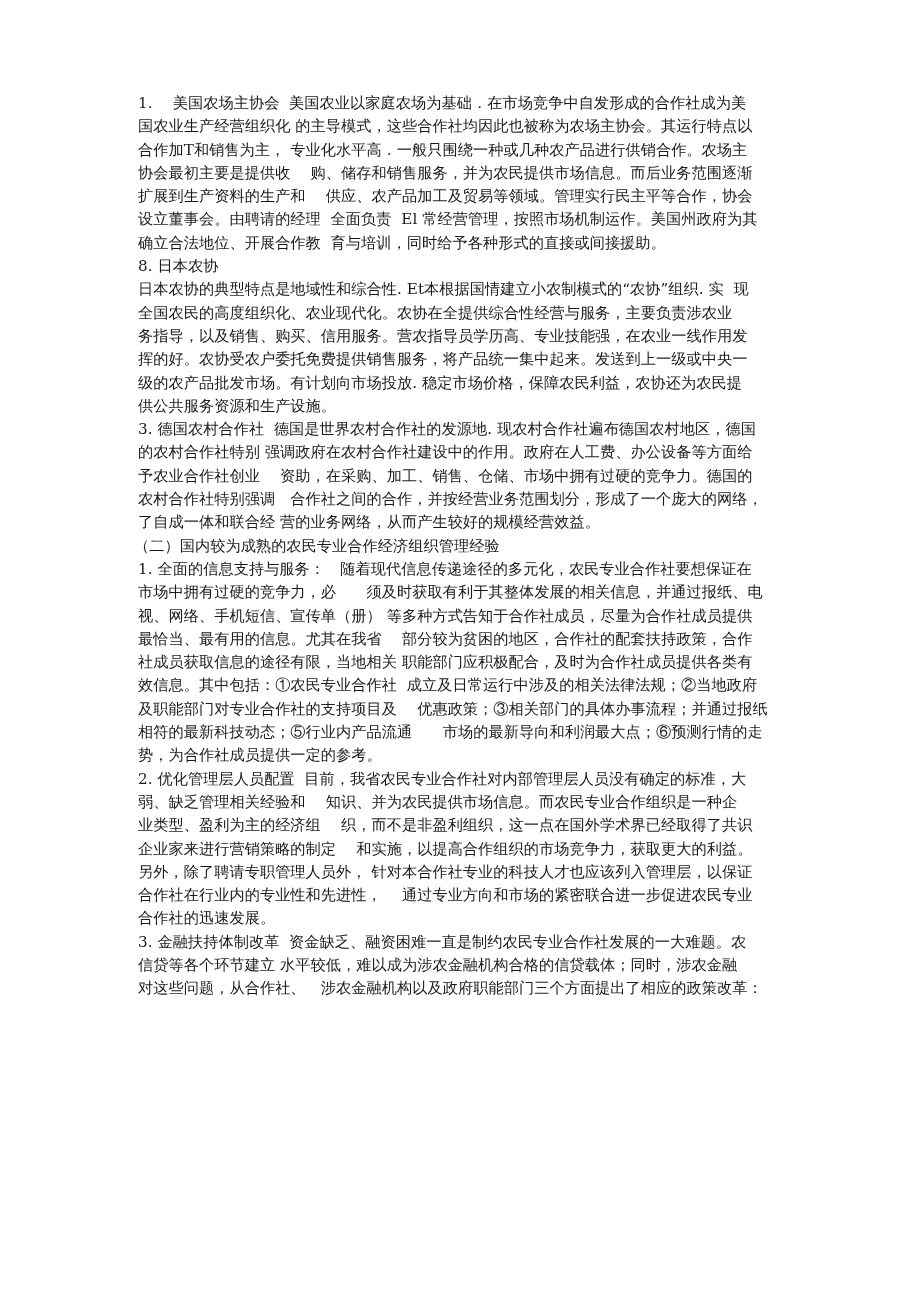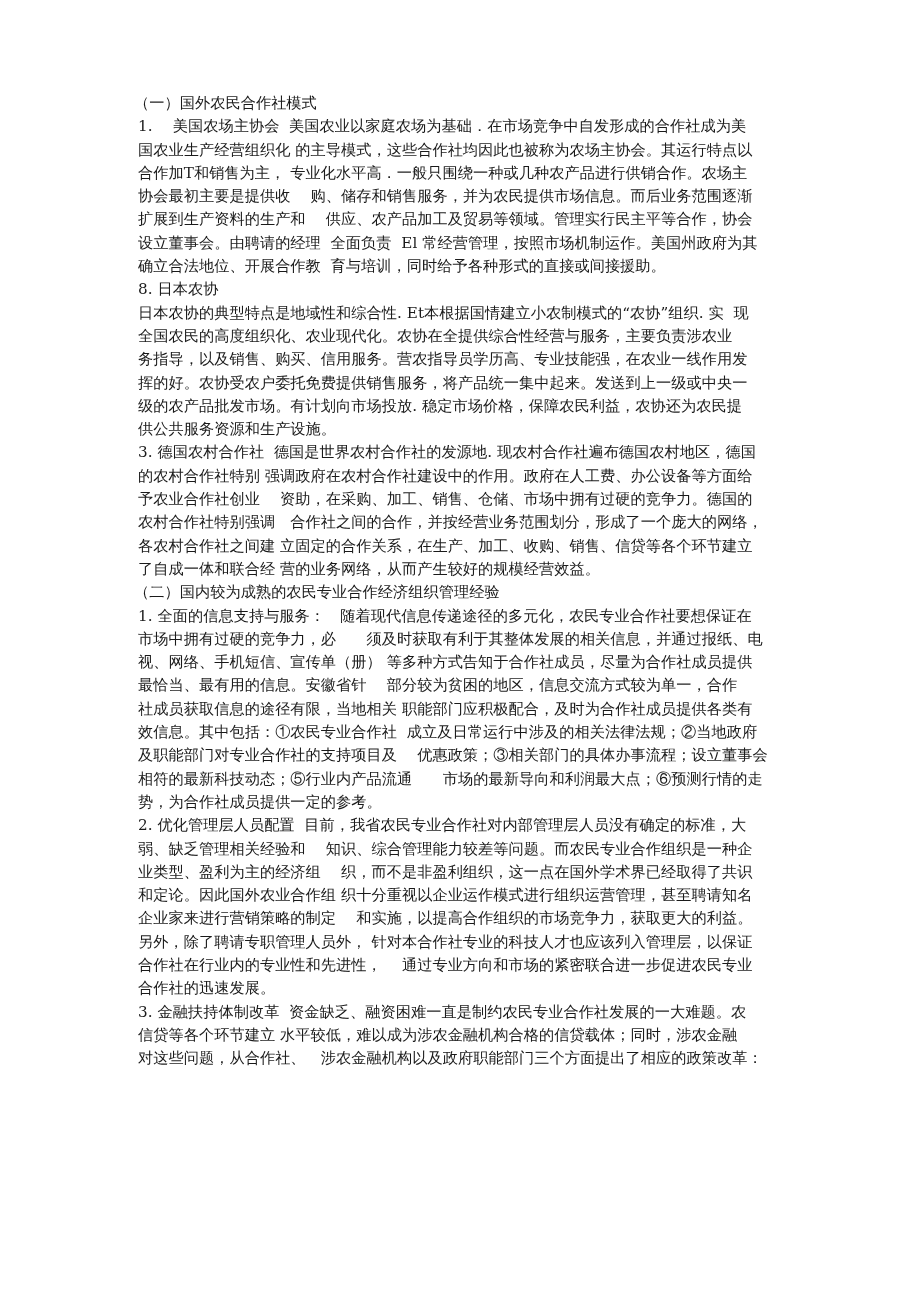--- a/index.html
+++ b/index.html
@@ -30,55 +30,52 @@
       letter-spacing: 0.05px;
     }
     .line.heading {
       margin-left: -4px;
     }
   </style>
 </head>
 <body>
 
 <div class="page">
-  <div class="line heading">（一）国外农民合作社模式</div>
   <div class="line">1.　 美国农场主协会  美国农业以家庭农场为基础．在市场竞争中自发形成的合作社成为美</div>
   <div class="line">国农业生产经营组织化 的主导模式，这些合作社均因此也被称为农场主协会。其运行特点以</div>
   <div class="line">合作加T和销售为主， 专业化水平高．一般只围绕一种或几种农产品进行供销合作。农场主</div>
   <div class="line">协会最初主要是提供收　 购、储存和销售服务，并为农民提供市场信息。而后业务范围逐渐</div>
   <div class="line">扩展到生产资料的生产和　 供应、农产品加工及贸易等领域。管理实行民主平等合作，协会</div>
   <div class="line">设立董事会。由聘请的经理  全面负责  El 常经营管理，按照市场机制运作。美国州政府为其</div>
   <div class="line">确立合法地位、开展合作教  育与培训，同时给予各种形式的直接或间接援助。</div>
   <div class="line">8. 日本农协</div>
   <div class="line">日本农协的典型特点是地域性和综合性. Et本根据国情建立小农制模式的“农协”组织. 实  现</div>
   <div class="line">全国农民的高度组织化、农业现代化。农协在全提供综合性经营与服务，主要负责涉农业</div>
   <div class="line">务指导，以及销售、购买、信用服务。营农指导员学历高、专业技能强，在农业一线作用发</div>
   <div class="line">挥的好。农协受农户委托免费提供销售服务，将产品统一集中起来。发送到上一级或中央一</div>
   <div class="line">级的农产品批发市场。有计划向市场投放. 稳定市场价格，保障农民利益，农协还为农民提</div>
   <div class="line">供公共服务资源和生产设施。</div>
   <div class="line">3. 德国农村合作社  德国是世界农村合作社的发源地. 现农村合作社遍布德国农村地区，德国</div>
   <div class="line">的农村合作社特别 强调政府在农村合作社建设中的作用。政府在人工费、办公设备等方面给</div>
   <div class="line">予农业合作社创业　 资助，在采购、加工、销售、仓储、市场中拥有过硬的竞争力。德国的</div>
   <div class="line">农村合作社特别强调　合作社之间的合作，并按经营业务范围划分，形成了一个庞大的网络，</div>
-  <div class="line">各农村合作社之间建 立固定的合作关系，在生产、加工、收购、销售、信贷等各个环节建立</div>
   <div class="line">了自成一体和联合经 营的业务网络，从而产生较好的规模经营效益。</div>
   <div class="line heading">（二）国内较为成熟的农民专业合作经济组织管理经验</div>
   <div class="line">1. 全面的信息支持与服务：　随着现代信息传递途径的多元化，农民专业合作社要想保证在</div>
   <div class="line">市场中拥有过硬的竞争力，必　　须及时获取有利于其整体发展的相关信息，并通过报纸、电</div>
   <div class="line">视、网络、手机短信、宣传单（册） 等多种方式告知于合作社成员，尽量为合作社成员提供</div>
-  <div class="line">最恰当、最有用的信息。安徽省针　 部分较为贫困的地区，信息交流方式较为单一，合作</div>
+  <div class="line">最恰当、最有用的信息。尤其在我省　 部分较为贫困的地区，合作社的配套扶持政策，合作</div>
   <div class="line">社成员获取信息的途径有限，当地相关 职能部门应积极配合，及时为合作社成员提供各类有</div>
   <div class="line">效信息。其中包括：①农民专业合作社  成立及日常运行中涉及的相关法律法规；②当地政府</div>
-  <div class="line">及职能部门对专业合作社的支持项目及　 优惠政策；③相关部门的具体办事流程；设立董事会</div>
+  <div class="line">及职能部门对专业合作社的支持项目及　 优惠政策；③相关部门的具体办事流程；并通过报纸</div>
   <div class="line">相符的最新科技动态；⑤行业内产品流通　　市场的最新导向和利润最大点；⑥预测行情的走</div>
   <div class="line">势，为合作社成员提供一定的参考。</div>
   <div class="line">2. 优化管理层人员配置  目前，我省农民专业合作社对内部管理层人员没有确定的标准，大</div>
-  <div class="line">弱、缺乏管理相关经验和　 知识、综合管理能力较差等问题。而农民专业合作组织是一种企</div>
+  <div class="line">弱、缺乏管理相关经验和　 知识、并为农民提供市场信息。而农民专业合作组织是一种企</div>
   <div class="line">业类型、盈利为主的经济组　 织，而不是非盈利组织，这一点在国外学术界已经取得了共识</div>
-  <div class="line">和定论。因此国外农业合作组 织十分重视以企业运作模式进行组织运营管理，甚至聘请知名</div>
   <div class="line">企业家来进行营销策略的制定　 和实施，以提高合作组织的市场竞争力，获取更大的利益。</div>
   <div class="line">另外，除了聘请专职管理人员外， 针对本合作社专业的科技人才也应该列入管理层，以保证</div>
   <div class="line">合作社在行业内的专业性和先进性，　 通过专业方向和市场的紧密联合进一步促进农民专业</div>
   <div class="line">合作社的迅速发展。</div>
   <div class="line">3. 金融扶持体制改革  资金缺乏、融资困难一直是制约农民专业合作社发展的一大难题。农</div>
   <div class="line">信贷等各个环节建立 水平较低，难以成为涉农金融机构合格的信贷载体；同时，涉农金融</div>
   <div class="line">对这些问题，从合作社、　涉农金融机构以及政府职能部门三个方面提出了相应的政策改革：</div>
 </div>
 
 </body></html>

